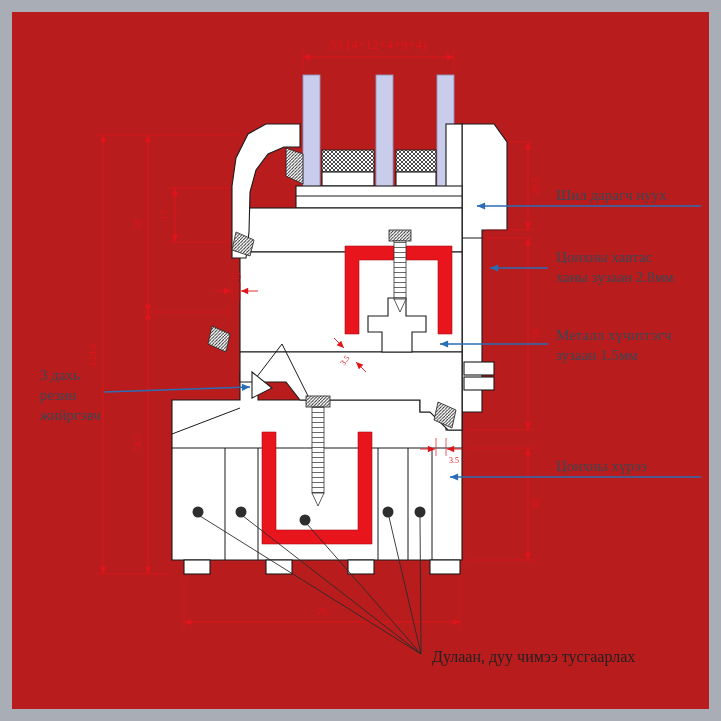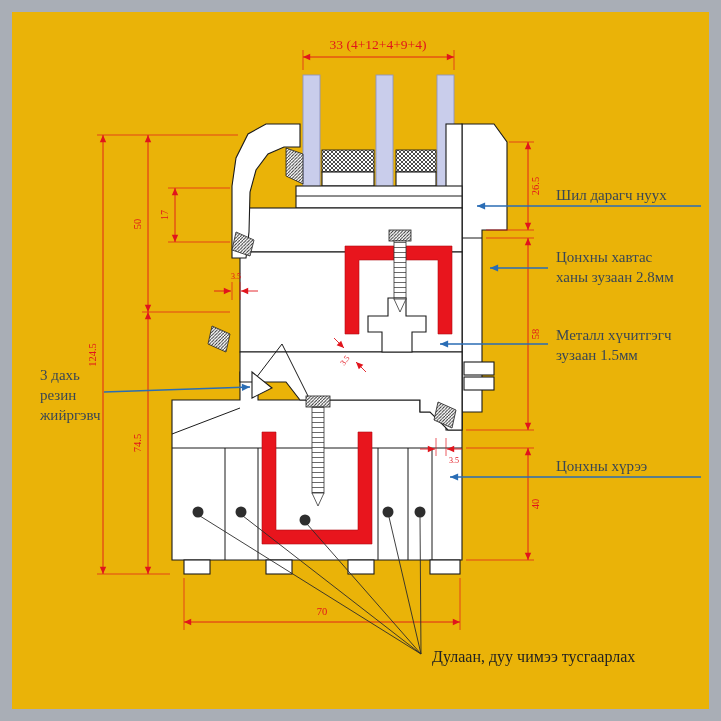--- a/index.html
+++ b/index.html
@@ -1,18 +1,18 @@
 <!DOCTYPE html>
 <html><head>
 <meta charset="utf-8">
 <style>
   html,body{margin:0;padding:0;background:#ffffff;}
   .canvas{
     width:721px;height:721px;box-sizing:border-box;
-    border:12px solid #a9aeb6;background:#eab308;
+    border:12px solid #a9aeb6;background:#b91c1c;
     position:relative;overflow:hidden;
     font-family:"Liberation Serif", serif;
   }
   svg{display:block;}
   text{font-family:"Liberation Serif", serif;}
   .dim-text{fill:#e1141c;}
   .ann-text{fill:#3a4754;}
   .profile{fill:#ffffff;stroke:#1b1b1b;stroke-width:1.1;stroke-linejoin:miter;}
   .pline{stroke:#1b1b1b;stroke-width:1;fill:none;}
   .red-part{fill:#e8151d;stroke:#b00a10;stroke-width:0.6;}

